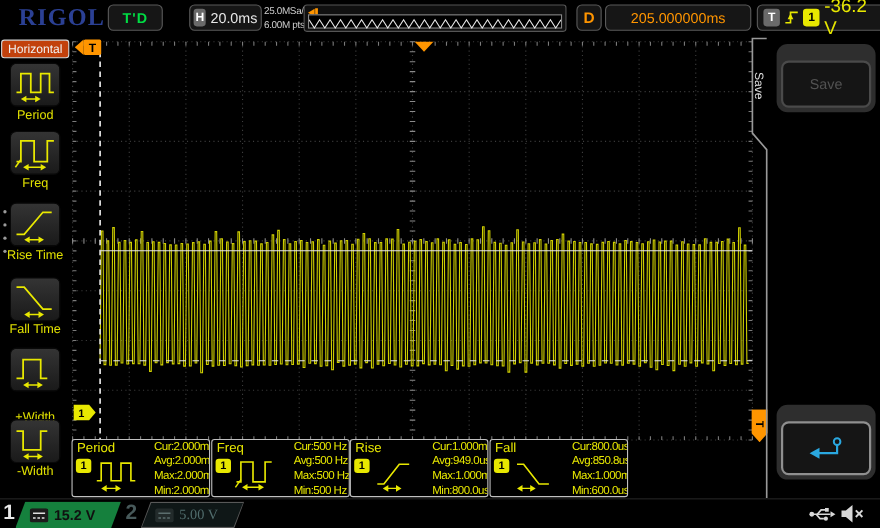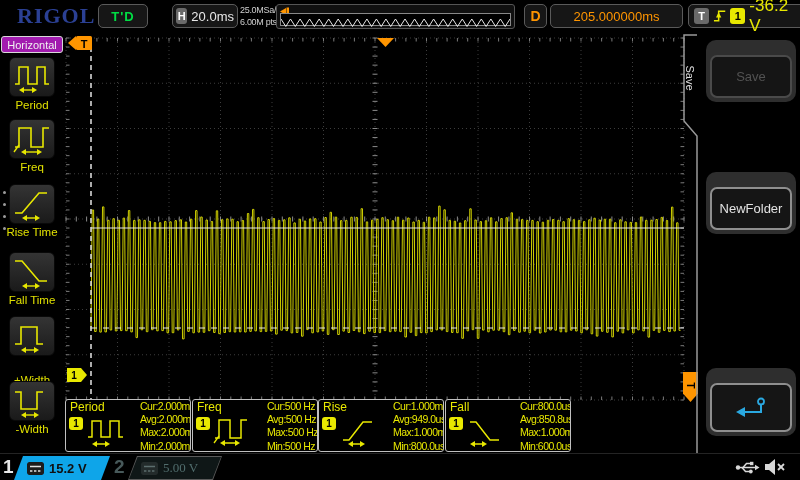--- a/index.html
+++ b/index.html
@@ -36,21 +36,21 @@
   #d-chip { left:512px; width:23px; }
   #d-chip span { color:#ff9500; font-weight:bold; font-size:14px; }
   #d-box { left:538px; width:133px; }
   #d-box span { color:#ff9500; font-size:13px; }
   #t-box { left:676px; width:119px; justify-content:flex-start; padding:0 5px; gap:4px; }
   #t-level { color:#e8e800; font-size:17px; }
 
   
   #left-title { position:absolute; left:1px; top:36px; width:62px; height:17px;
                 border:1px solid #d8d8d8; border-radius:3px; color:#f0f0f0; font-size:11px;
-                display:flex; align-items:center; justify-content:center; background:#a21caf; }
+                display:flex; align-items:center; justify-content:center; background:#c2410c; }
   .mi-btn { position:absolute; left:9px; width:46px; height:40px; border-radius:6px;
             background:linear-gradient(#343434,#1a1a1a); border:1px solid #090909;
             display:flex; align-items:center; justify-content:center; }
   .mi-label { position:absolute; left:0; width:64px; text-align:center;
               color:#e0e000; font-size:11.5px; white-space:nowrap; }
   .pagedot { position:absolute; left:3px; width:3px; height:3px; border-radius:50%; background:#9a9a9a; }
 
   
   .meas-box { position:absolute; top:399px; width:126px; height:53px; background:#000;
               border:1px solid #c0c0c0; border-radius:3px; overflow:hidden; }
@@ -81,21 +81,21 @@
 
   
   #bottombar { position:absolute; left:0; top:453px; width:800px; height:27px;
                background:#000; border-top:1px solid #242424; }
   .ch-num { position:absolute; top:2px; font-size:19px; font-weight:bold; }
   #ch1-num { left:3px; color:#e8e8e8; }
   #ch2-num { left:114px; color:#47595a; }
   .ch-tab { position:absolute; top:2px; height:24px;
             clip-path:polygon(9px 0,100% 0,calc(100% - 9px) 100%,0 100%);
             display:flex; align-items:center; padding-left:13px; gap:5px; }
-  #ch1-tab { left:14px; width:96px; background:#0ea5e9; }
+  #ch1-tab { left:14px; width:96px; background:#15803d; }
   #ch1-scale { color:#101010; font-size:13px; font-weight:bold; }
   #ch2-wrap { position:absolute; left:128px; top:2px; width:94px; height:24px;
               clip-path:polygon(9px 0,100% 0,calc(100% - 9px) 100%,0 100%); background:#5a5a5a; }
   #ch2-tab { position:absolute; left:1px; top:1px; width:92px; height:22px;
              clip-path:polygon(8.6px 0,100% 0,calc(100% - 8.6px) 100%,0 100%);
              background:#0f1717; display:flex; align-items:center; padding-left:12px; gap:5px; }
   #ch2-scale { color:#516d6d; font-size:13px;font-family:Liberation Serif, serif; }
   .coup { border-radius:2px; }
 </style>
 </head>
@@ -647,25 +647,20 @@
   </svg>
   <div id="save-tab-label">
     <span>Save</span>
   </div>
 
   <div class="rp-btn disabled" style="top:40px">
     <div class="rp-inner">
         <span>Save</span>
       </div>
   </div>
-  <div class="rp-btn" style="top:172px">
-    <div class="rp-inner">
-        <span>NewFolder</span>
-      </div>
-  </div>
   <div class="rp-btn" style="top:368px;height:68px">
     <div class="rp-inner">
       <svg width="36" height="22" viewBox="0 0 36 22">
         <circle cx="28" cy="4.5" r="3" fill="none" stroke="#2aa8e0" stroke-width="1.8"></circle>
         <polyline points="28,7.5 28,15 10,15" fill="none" stroke="#2aa8e0" stroke-width="2"></polyline>
         <polygon points="3,15 12,10 12,20" fill="#2aa8e0"></polygon>
       </svg>
     </div>
   </div>
 

